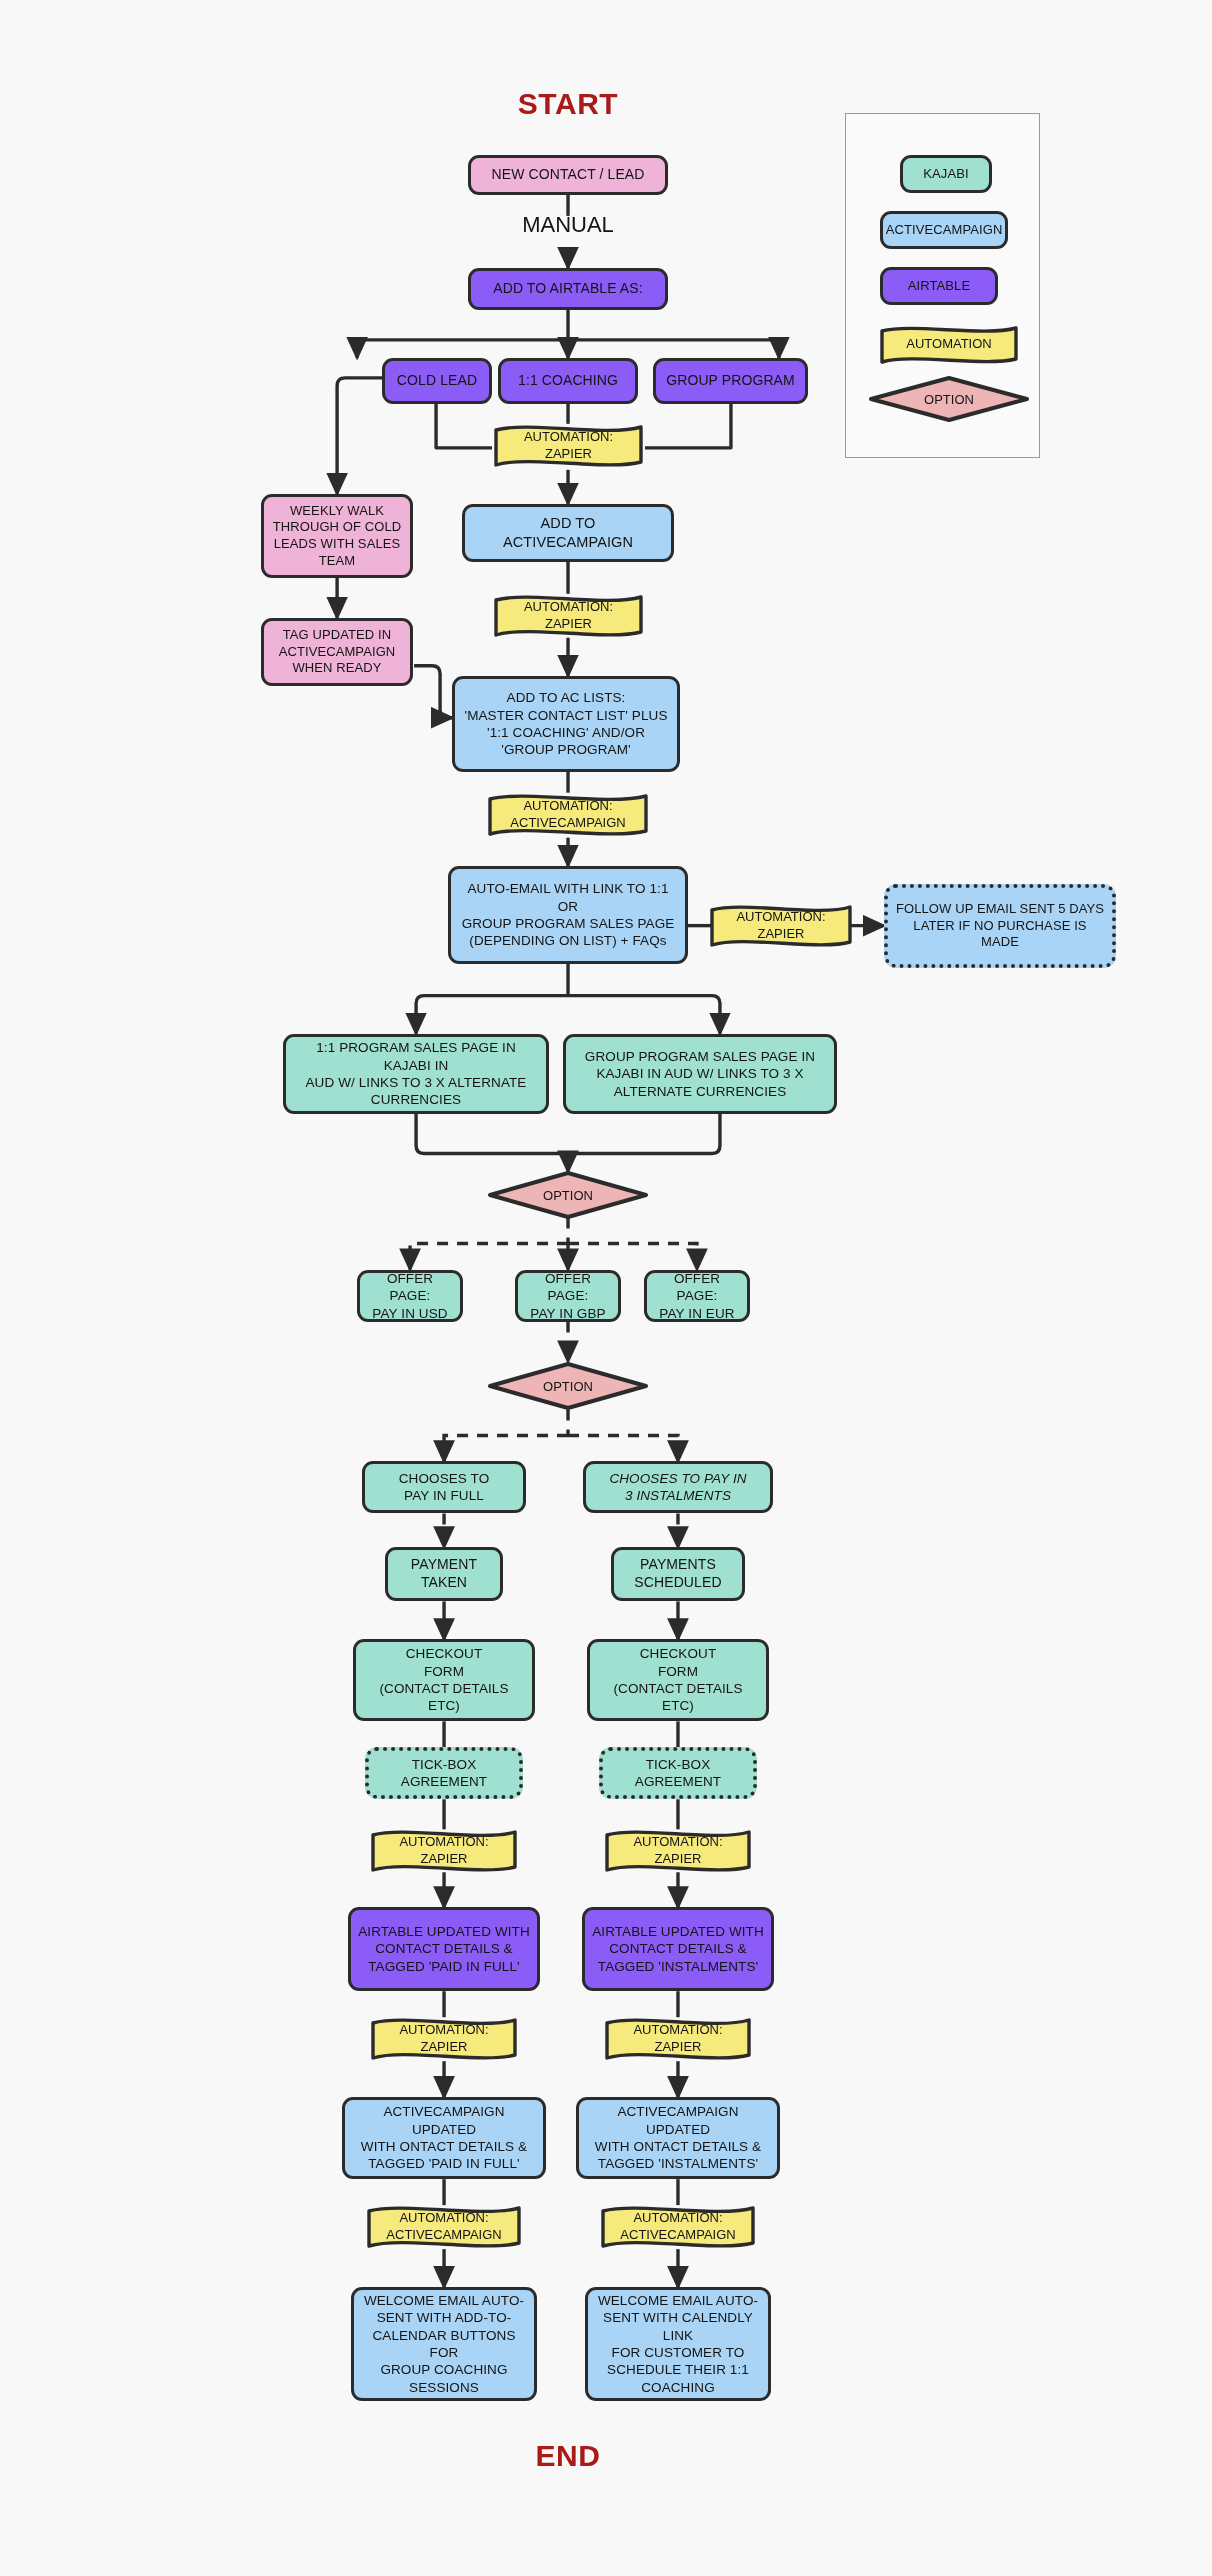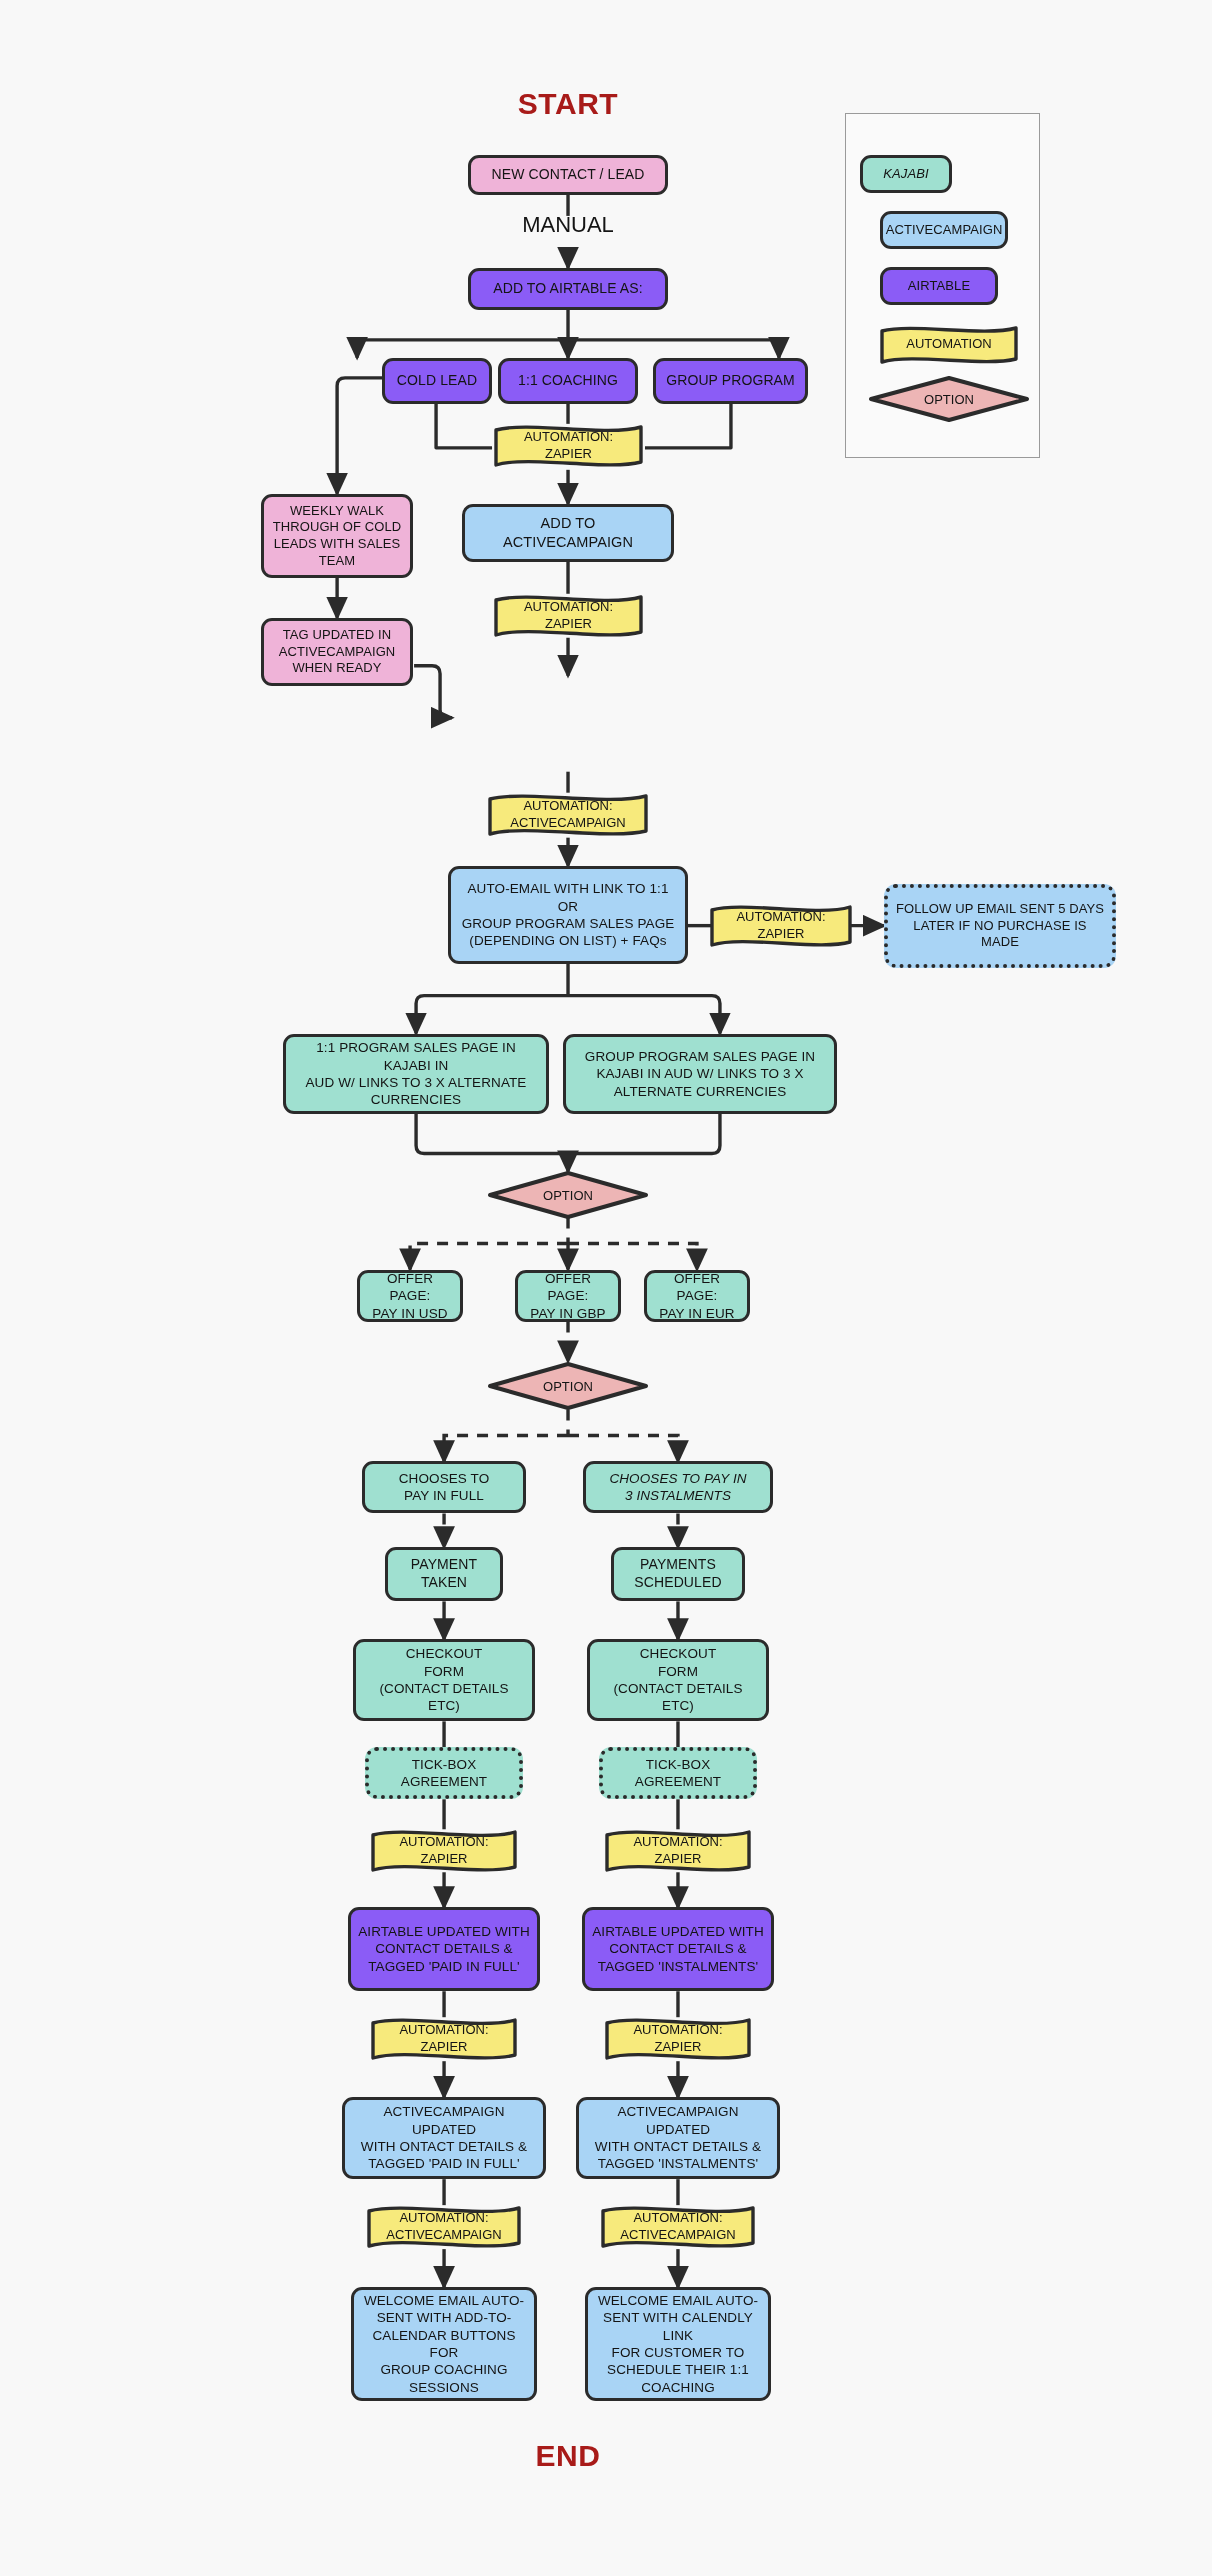--- a/index.html
+++ b/index.html
@@ -200,21 +200,21 @@
   </svg>
 
   <div class="banner" style="left:0; top:87px; width:1136px; text-align:center; font-size:30px;">START</div>
 
   <div class="banner" style="left:0; top:2439px; width:1136px; text-align:center; font-size:30px;">END</div>
 
   <div class="plainlabel" style="left:468px; top:212px; width:200px; text-align:center; font-size:22px;">MANUAL</div>
 
   <div class="legendbox" style="left:845px; top:113px; width:195px; height:345px;"></div>
 
-  <div class="node kajabi" style="left:860px; top:155px; width:92px; height:38px; font-size:13px;font-style:italic;">KAJABI</div>
+  <div class="node kajabi" style="left:900px; top:155px; width:92px; height:38px; font-size:13px;">KAJABI</div>
 
   <div class="node activecamp" style="left:880px; top:211px; width:128px; height:38px; font-size:13px;">ACTIVECAMPAIGN</div>
 
   <div class="node airtable" style="left:880px; top:267px; width:118px; height:38px; font-size:13px;">AIRTABLE</div>
 
   <div class="ribbon" style="left:878px; top:322px; width:142px; height:46px; font-size:13px;">
     <svg viewBox="0 0 142 46" preserveAspectRatio="none">
       <path d="M4,9 C34,1 106,15 138,6 L138,37 C106,45 34,31 4,40 Z" fill="#f7ea7c" stroke="#2b2b2b" stroke-width="3.4" stroke-linejoin="round"></path>
     </svg>
     <span class="rtext">AUTOMATION</span>
@@ -258,20 +258,24 @@
 WHEN READY</div>
 
   <div class="ribbon" style="left:492px; top:590px; width:153px; height:52px; font-size:13px;">
     <svg viewBox="0 0 153 52" preserveAspectRatio="none">
       <path d="M4,10 C36,1 116,17 149,7 L149,42 C116,51 36,35 4,45 Z" fill="#f7ea7c" stroke="#2b2b2b" stroke-width="3.4" stroke-linejoin="round"></path>
     </svg>
     <span class="rtext">AUTOMATION:
 ZAPIER</span>
   </div>
 
+  <div class="node activecamp" style="left:452px; top:676px; width:228px; height:96px; font-size:13.5px;">ADD TO AC LISTS:
+'MASTER CONTACT LIST' PLUS
+'1:1 COACHING' AND/OR
+'GROUP PROGRAM'</div>
 
   <div class="ribbon" style="left:486px; top:789px; width:164px; height:52px; font-size:13px;">
     <svg viewBox="0 0 164 52" preserveAspectRatio="none">
       <path d="M4,10 C38,1 124,17 160,7 L160,42 C124,51 38,35 4,45 Z" fill="#f7ea7c" stroke="#2b2b2b" stroke-width="3.4" stroke-linejoin="round"></path>
     </svg>
     <span class="rtext">AUTOMATION:
 ACTIVECAMPAIGN</span>
   </div>
 
   <div class="node activecamp" style="left:448px; top:866px; width:240px; height:98px; font-size:13.5px;">AUTO-EMAIL WITH LINK TO 1:1 OR

